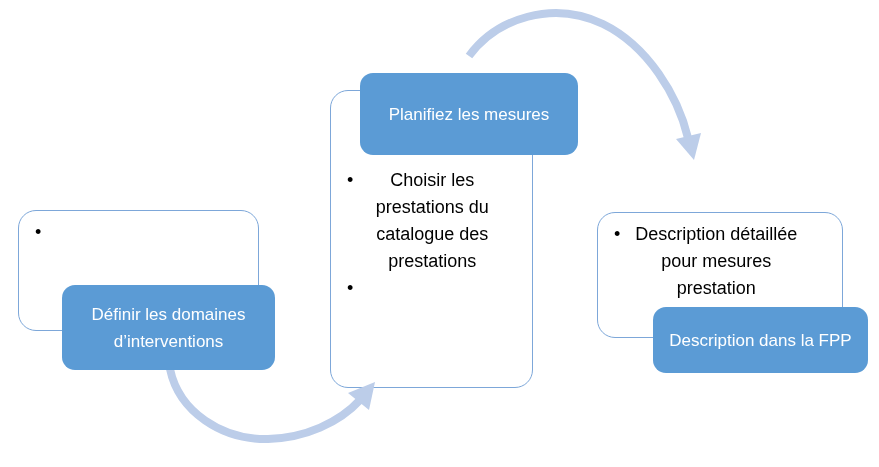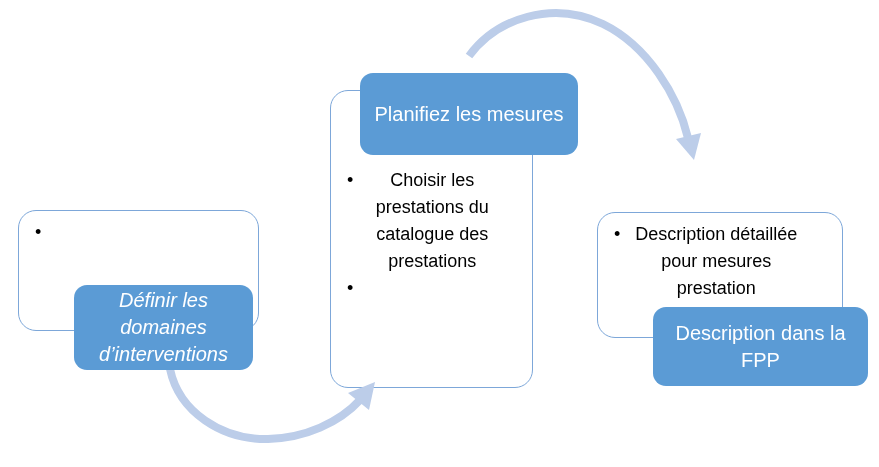--- a/index.html
+++ b/index.html
@@ -33,46 +33,46 @@
     font-size:18px;line-height:27px;
   }
   .btxt{display:block;text-align:center;}
 
   
   .step-label{
     position:absolute;
     background:#5b9bd5;
     border-radius:13px;
     color:#ffffff;
-    font-size:20px;line-height:27px;
+    font-size:17px;line-height:27px;
     display:flex;align-items:center;justify-content:center;
     text-align:center;
     z-index:3;
     box-sizing:border-box;
     padding:6px 14px;
   }
 
   
   .arrows{
     position:absolute;left:0;top:0;width:879px;height:467px;
     z-index:2;pointer-events:none;
   }
 
   
   #panel-1{left:18px;top:210px;width:241px;height:121px;padding:8px 8px 0 16px;}
   #panel-1 .btxt{width:186px;}
-  #label-1{left:74px;top:285px;width:179px;height:85px;font-style:italic;}
+  #label-1{left:62px;top:285px;width:213px;height:85px;}
 
   #panel-2{left:330px;top:90px;width:203px;height:298px;padding:76px 8px 0 16px;}
   #panel-2 .btxt{width:138px;}
   #label-2{left:360px;top:73px;width:218px;height:82px;}
 
   #panel-3{left:597px;top:212px;width:246px;height:126px;padding:8px 8px 0 16px;}
   #panel-3 .btxt{width:172px;}
-  #label-3{left:653px;top:307px;width:215px;height:79px;}
+  #label-3{left:653px;top:307px;width:215px;height:66px;}
 </style>
 </head>
 <body>
 
 <div class="canvas">
 
   <svg class="arrows" width="879" height="467" viewBox="0 0 879 467" xmlns="http://www.w3.org/2000/svg">
 
     <g>
       <path d="M 469 56 C 497 18 553 0 603 24 C 648 46 678 96 688 138" fill="none" stroke="#bccde9" stroke-width="8"></path>

